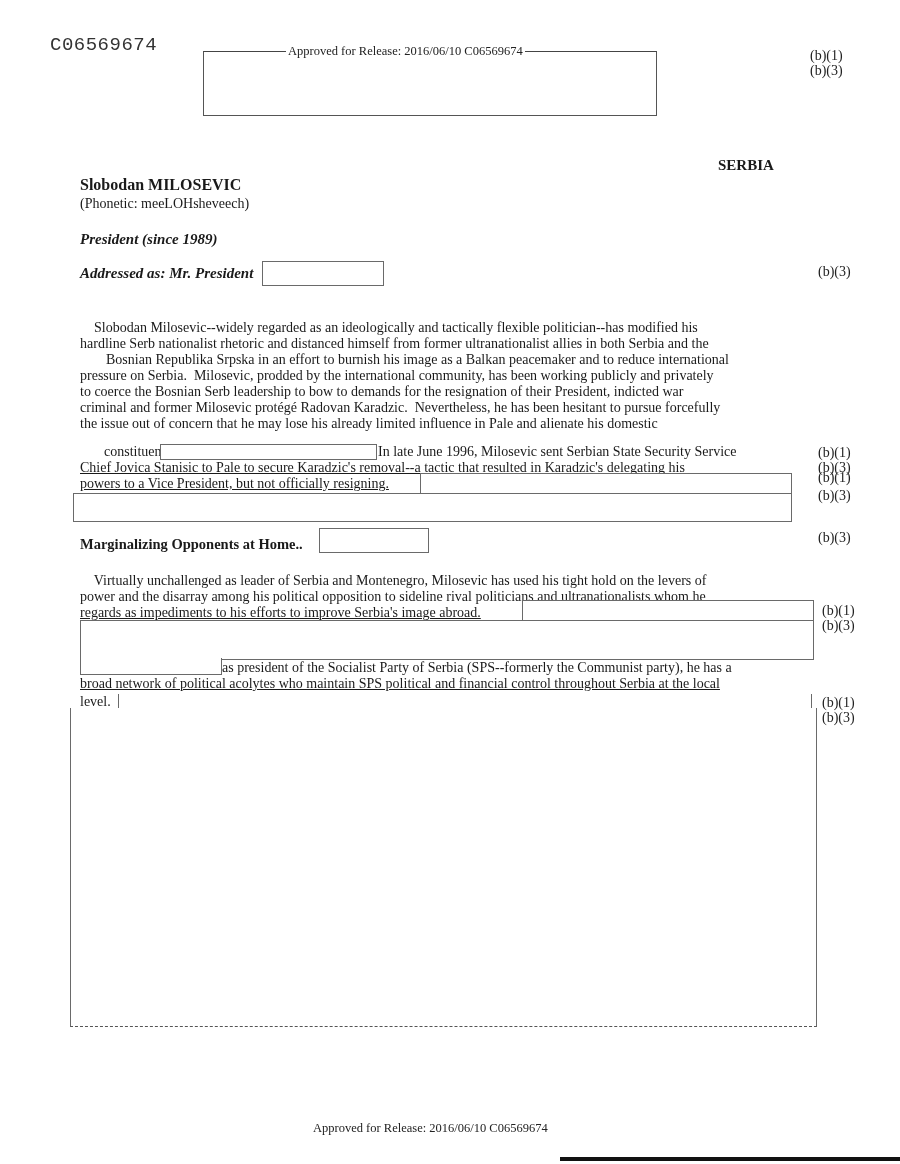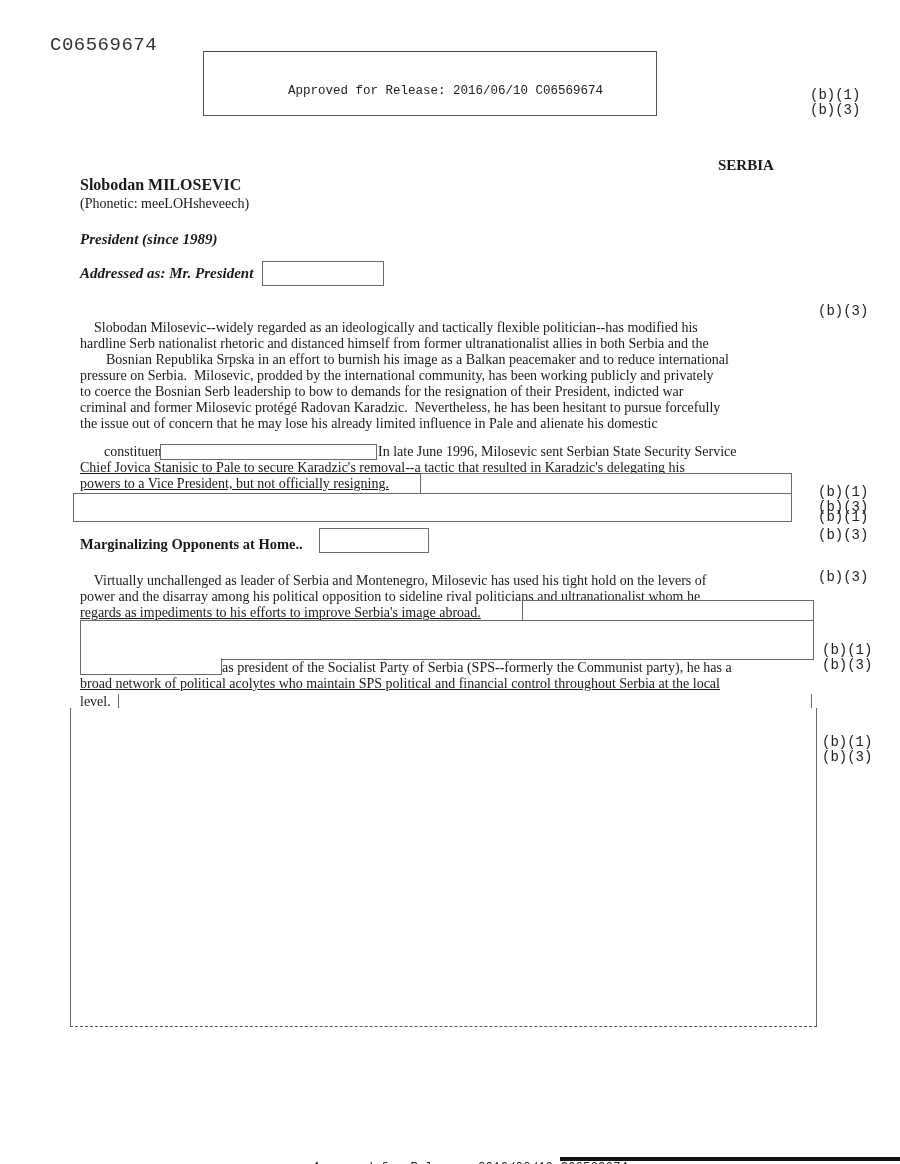--- a/index.html
+++ b/index.html
@@ -1,19 +1,19 @@
 <!DOCTYPE html>
 <html><head>
 <meta charset="utf-8">
 <style>
   html, body { margin: 0; padding: 0; background: #ffffff; }
   body { width: 900px; height: 1164px; position: relative; overflow: hidden; font-family: "Liberation Serif", serif; color: #1a1a1a; }
   .abs { position: absolute; }
   .mono { font-family: "Liberation Mono", "DejaVu Sans Mono", monospace; margin-left: 30px; }
-  .sans { font-family: Liberation Mono, monospace; margin-top: 40px; }
+  .sans { font-family: Liberation Serif, serif; }
   .docid { left: 20px; top: 34px; font-size: 19px; letter-spacing: 0.5px; color: #333; }
   .top-box { left: 203px; top: 51px; width: 452px; height: 63px; border-top: 1px solid #444; border-left: 1px solid #555; border-right: 1px solid #555; border-bottom: 1px solid #555; }
   .top-release { left: 286px; top: 44px; font-size: 12.5px; background: #fff; padding: 0 2px; color: #222; }
   .code { font-size: 14px; color: #222; line-height: 15px; }
   .redact { position: absolute; border: 1px solid #6a6a6a; background: #fff; }
   .country { left: 718px; top: 157px; font-size: 15px; font-weight: bold; }
   .name { left: 80px; top: 176px; font-size: 16px; font-weight: bold; }
   .phon { left: 80px; top: 196px; font-size: 14px; }
   .title { left: 80px; top: 231px; font-size: 15px; font-weight: bold; font-style: italic; }
   .addr { left: 80px; top: 265px; font-size: 15px; font-weight: bold; font-style: italic; }
@@ -61,21 +61,21 @@
   <div>(b)(3)</div>
   <div style="margin-top:-5px;">(b)(1)</div>
   <div style="margin-top:3px;">(b)(3)</div>
 </div>
 
 <div class="abs heading">Marginalizing Opponents at Home..</div>
 <div class="redact" style="left:319px;top:528px;width:108px;height:23px;"></div>
 <div class="abs sans code" style="left:818px;top:530px;">(b)(3)</div>
 
 <div class="line" style="top: 573px; white-space: pre;">    Virtually unchallenged as leader of Serbia and Montenegro, Milosevic has used his tight hold on the levers of</div>
-<div class="line" style="top: 589px; white-space: pre;">power and the disarray among his political opposition to sideline rival politicians and ultranationalist whom he</div>
+<div class="line" style="top: 589px; white-space: pre;">power and the disarray among his political opposition to sideline rival politicians and ultranationalists whom he</div>
 <div class="line ul" style="top: 605px; white-space: pre;">regards as impediments to his efforts to improve Serbia's image abroad.</div>
 <div class="redact" style="left:522px;top:600px;width:290px;height:21px;"></div>
 <div class="redact" style="left:80px;top:620px;width:732px;height:38px;"></div>
 <div class="abs sans code" style="left:822px;top:603px;">
   <div>(b)(1)</div>
   <div>(b)(3)</div>
 </div>
 
 <div class="redact" style="left:80px;top:658px;width:140px;height:16px;border-top:none;"></div>
 <div class="line" style="left: 222px; top: 660px; white-space: pre;">as president of the Socialist Party of Serbia (SPS--formerly the Communist party), he has a</div>

